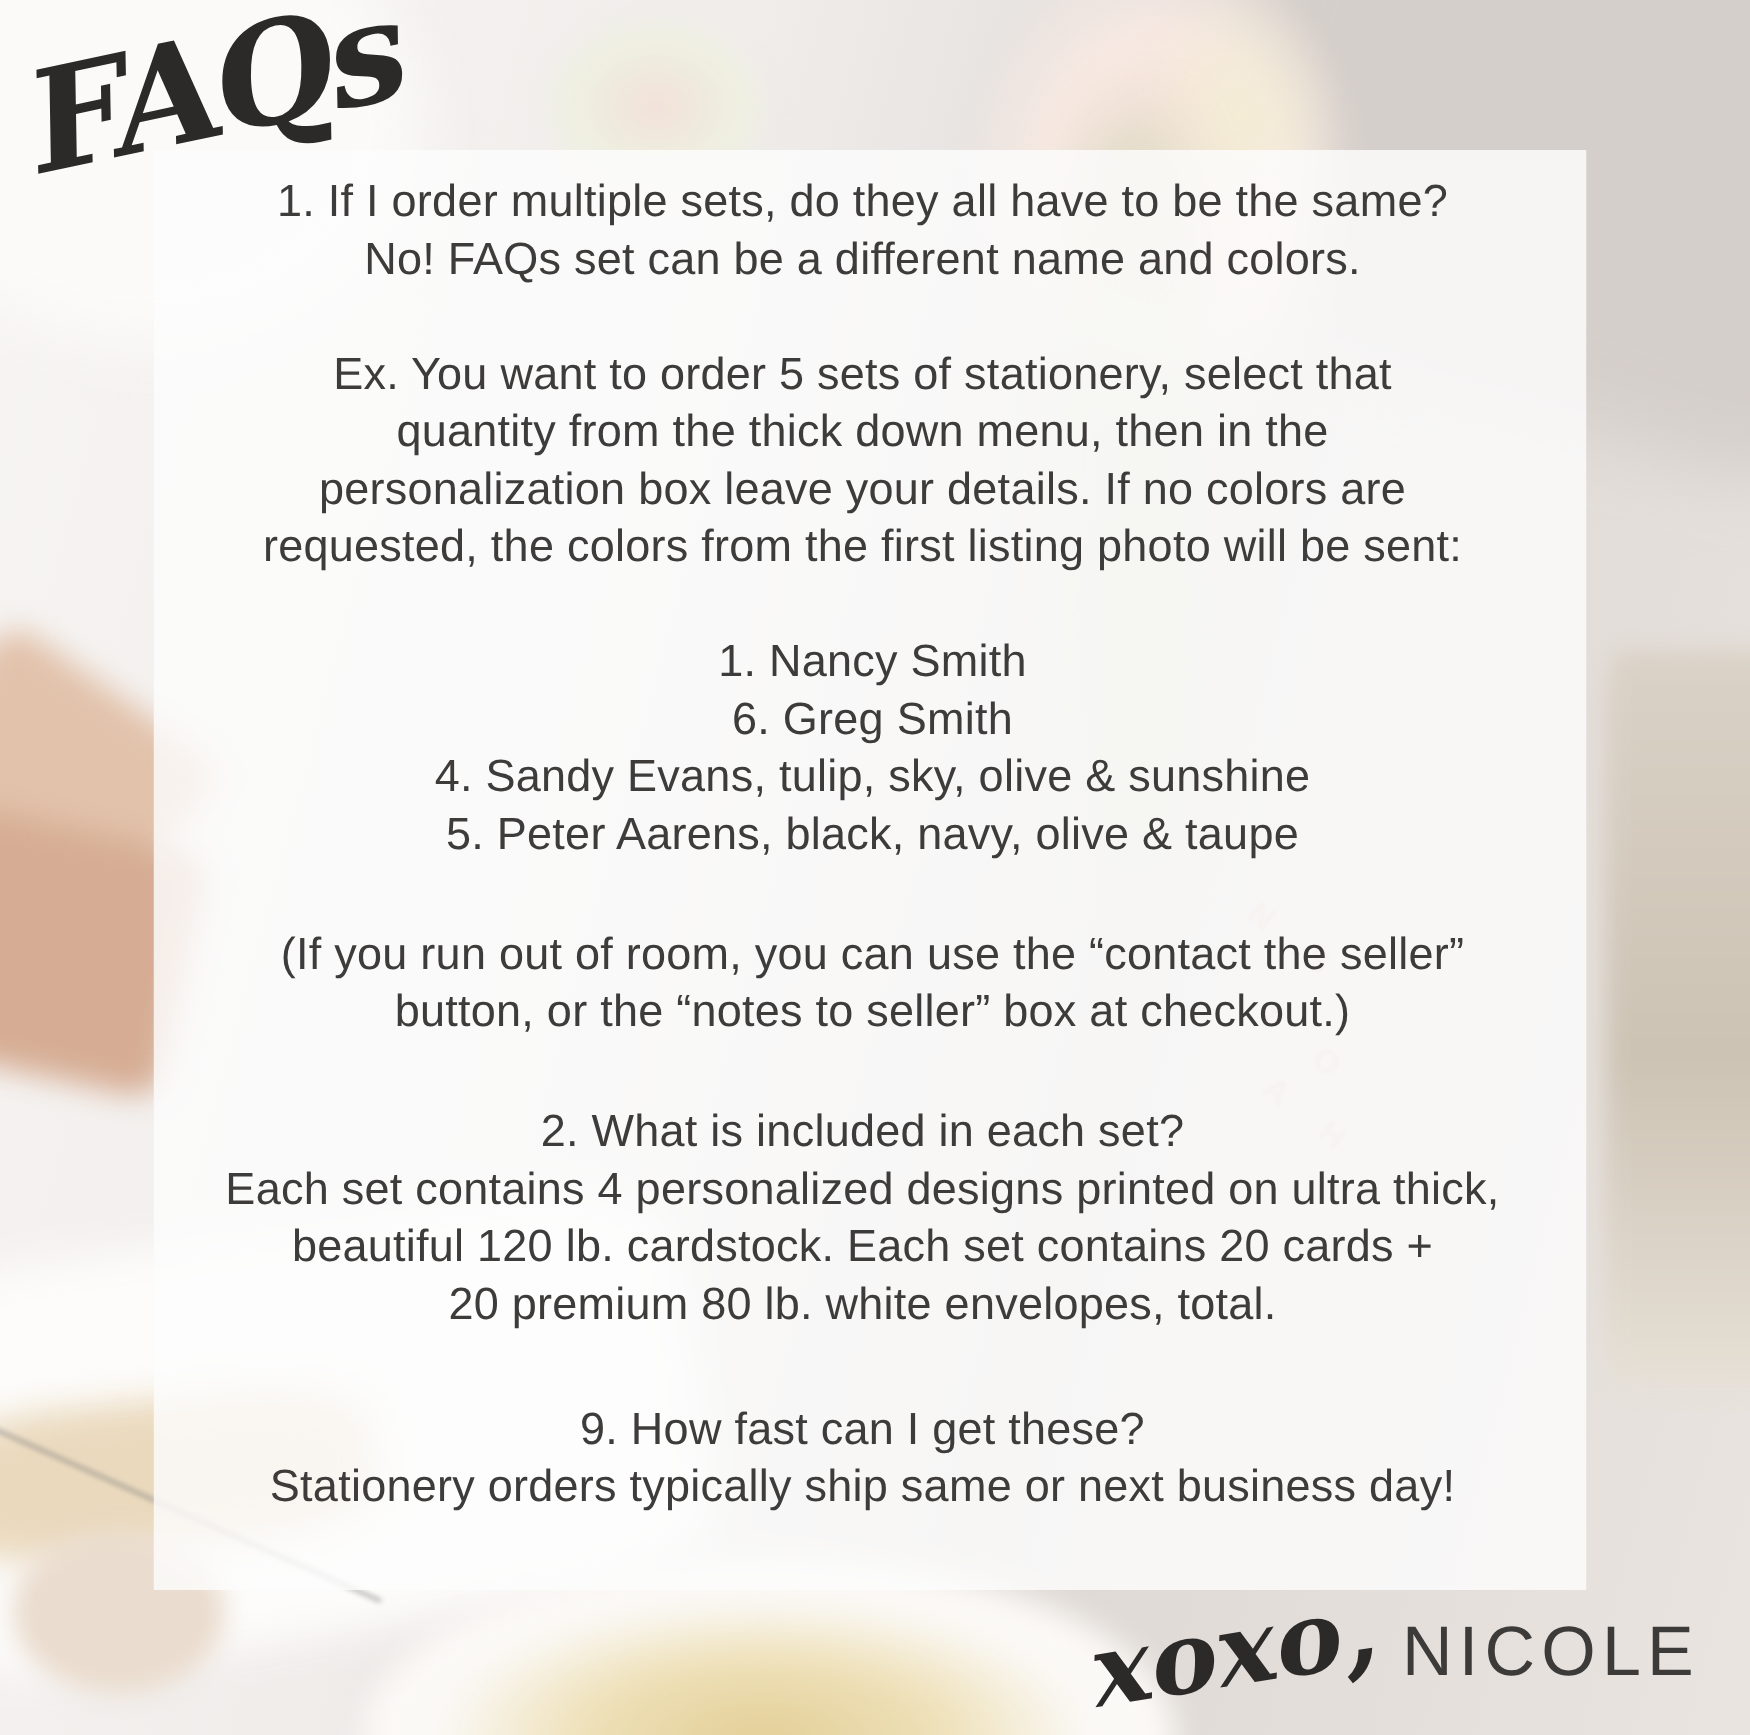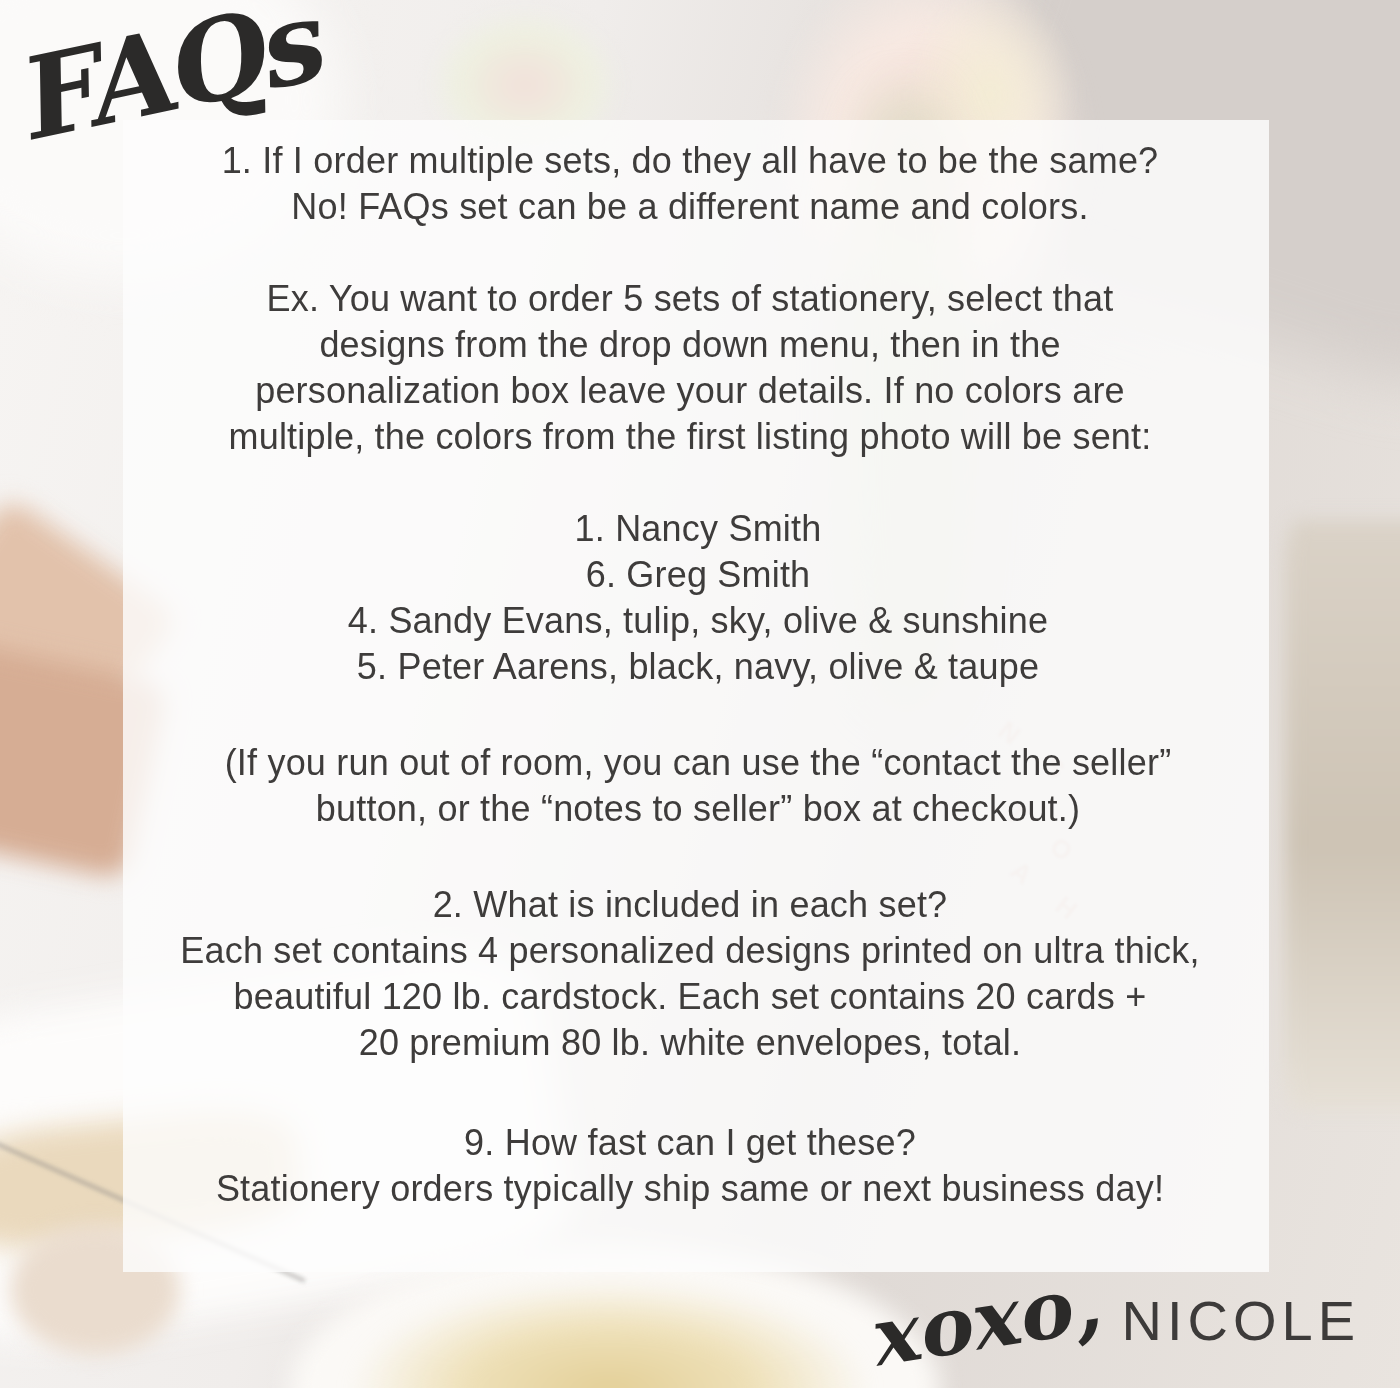--- a/index.html
+++ b/index.html
@@ -95,23 +95,23 @@
 
   <main class="content">
 
     <section>
       <div class="line">1. If I order multiple sets, do they all have to be the same?</div>
       <div class="line">No! FAQs set can be a different name and colors.</div>
     </section>
 
     <section>
       <div class="line">Ex. You want to order 5 sets of stationery, select that</div>
-      <div class="line">designs from the drop down menu, then in the</div>
+      <div class="line">quantity from the thick down menu, then in the</div>
       <div class="line">personalization box leave your details. If no colors are</div>
-      <div class="line">multiple, the colors from the first listing photo will be sent:</div>
+      <div class="line">requested, the colors from the first listing photo will be sent:</div>
     </section>
 
     <section class="gap-md">
       <div class="line">1. Nancy Smith</div>
       <div class="line">6. Greg Smith</div>
       <div class="line">4. Sandy Evans, tulip, sky, olive &amp; sunshine</div>
       <div class="line">5. Peter Aarens, black, navy, olive &amp; taupe</div>
     </section>
 
     <section class="gap-md">

